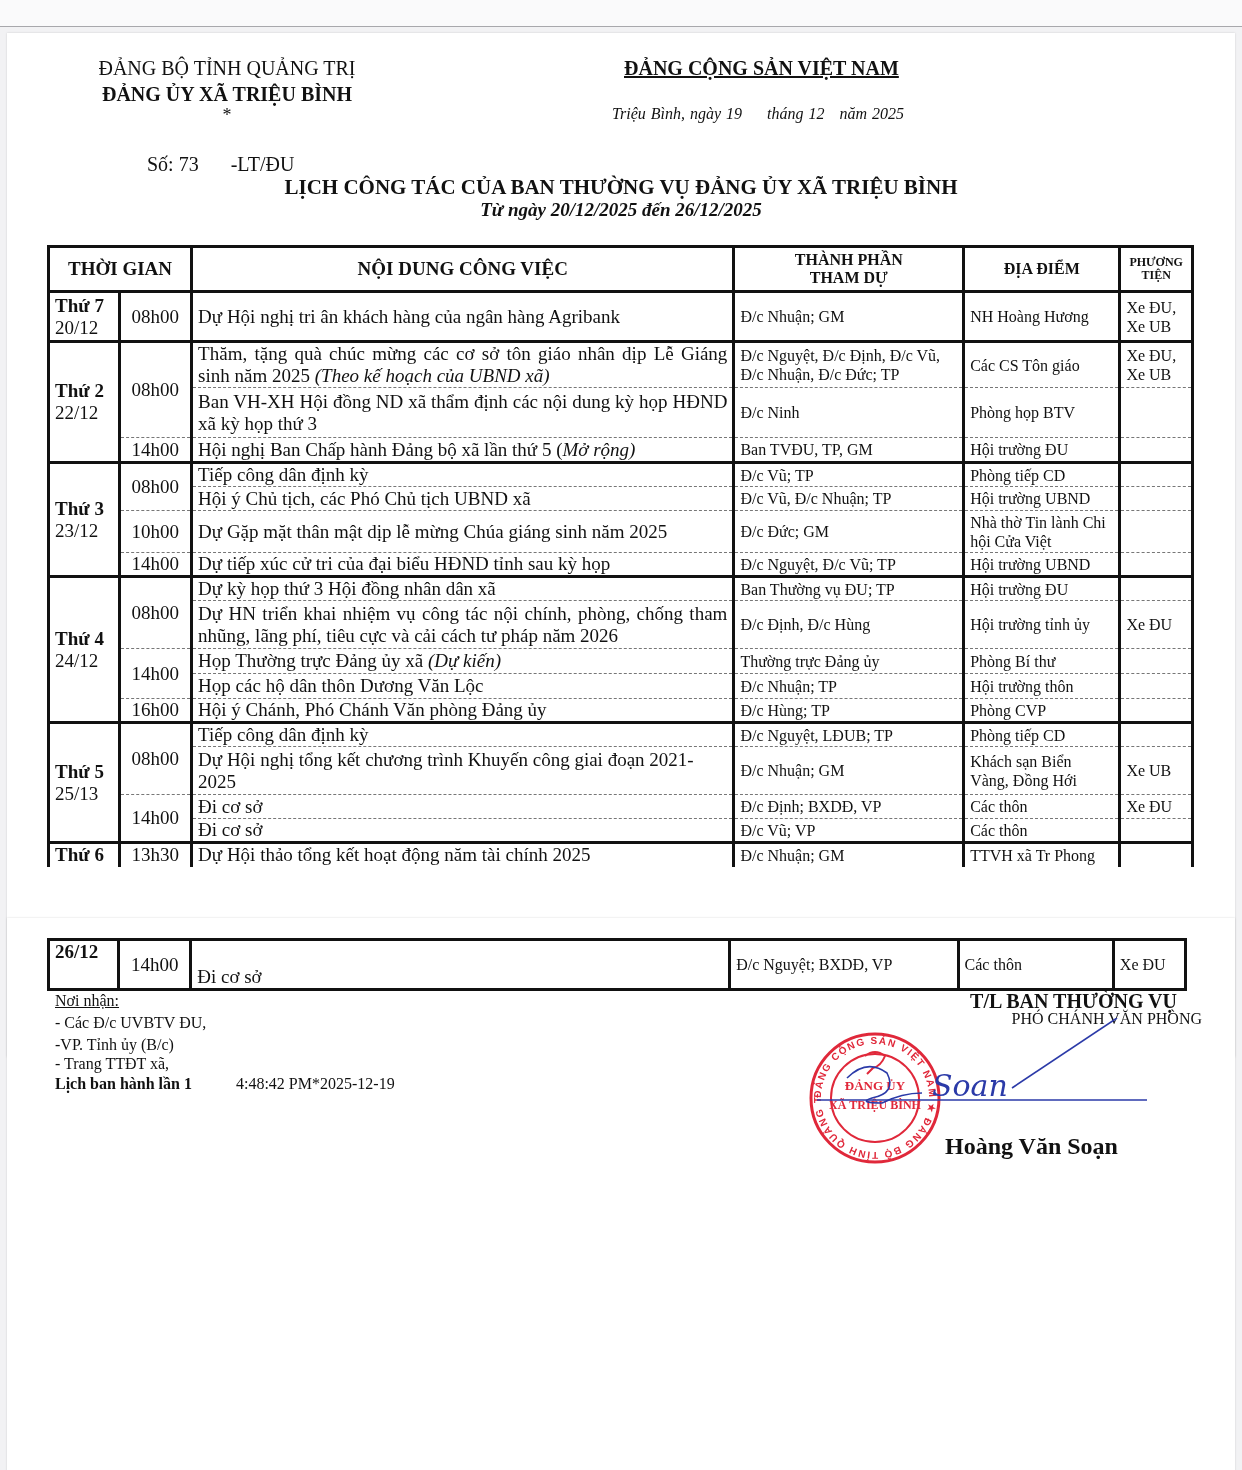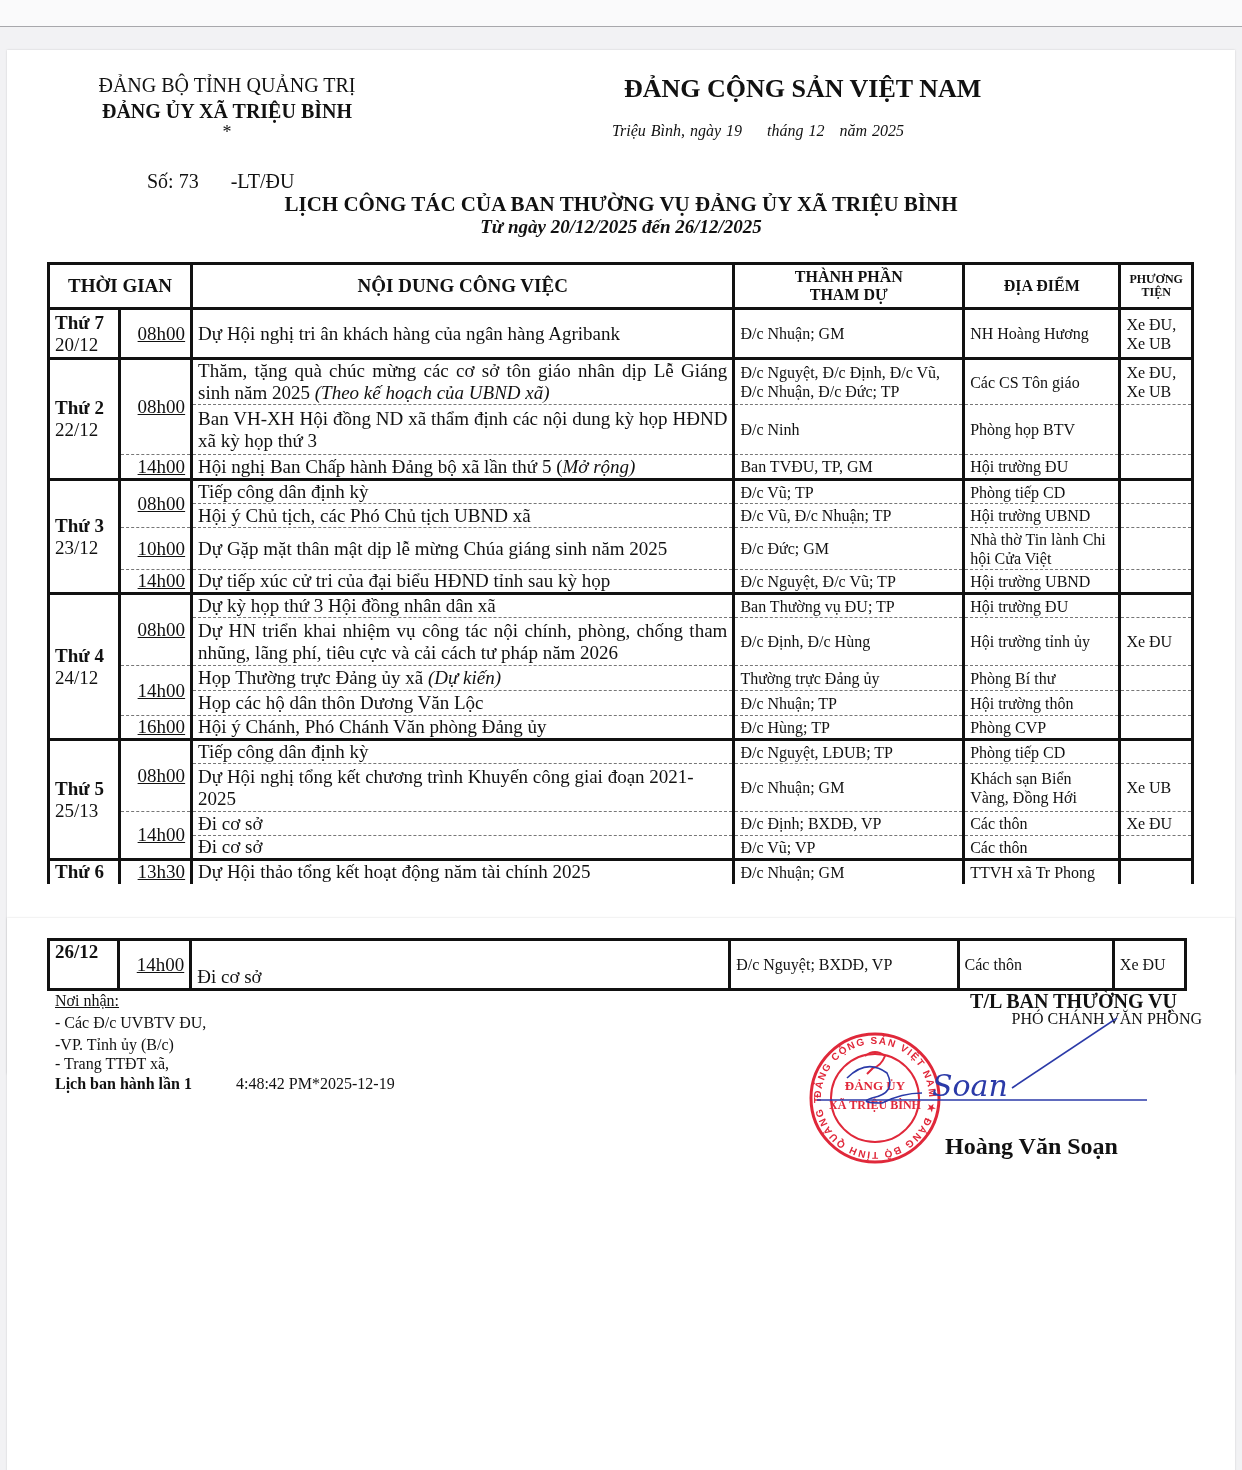--- a/index.html
+++ b/index.html
@@ -2,43 +2,43 @@
 <html><head>
 <meta charset="utf-8">
 <style>
   html, body { margin:0; padding:0; }
   body {
     width:1242px; height:1470px; background:#f2f2f4; position:relative; overflow:hidden;
     font-family:"Liberation Serif", "DejaVu Serif", serif; color:#111;
   }
   .topbar { position:absolute; left:0; top:0; width:1242px; height:26px; background:#fafafb; border-bottom:1px solid #a8a8ac; }
   .page { position:absolute; left:7px; width:1228px; background:#fff; box-shadow:0 0 2px rgba(0,0,0,0.15); }
-  .page1 { top:50px; height:1024px; }
+  .page1 { top:33px; height:1024px; }
   .page2 { top:918px; height:560px; }
 
   .abs { position:absolute; white-space:nowrap; }
   .hdr-left { left:0; width:440px; text-align:center; }
   .org1 { top:24px; font-size:20px; }
   .org2 { top:50px; font-size:20px; font-weight:bold; }
   .star { top:72px; font-size:18px; }
   .docno { top:96px; left:140px; font-size:20px;margin-top:24px; }
   .docno span { display:inline-block; }
-  .nation { left:617px; top:24px; font-size:26px; font-weight:bold; }
+  .nation { left:617px; top:24px; font-size:20px; font-weight:bold; text-decoration:underline; }
   .dateline { left:605px; top:72px; font-size:16px; font-style:italic; word-spacing:1px; }
   .title { left:0; width:1228px; text-align:center; top:142px; font-size:21px; font-weight:bold; }
   .subtitle { left:0; width:1228px; text-align:center; top:166px; font-size:19px; font-weight:bold; font-style:italic; }
 
   table.sched { position:absolute; left:40px; border-collapse:collapse; table-layout:fixed; font-size:19px; line-height:22px; }
   table.sched td, table.sched th { border-left:3px solid #111; border-right:3px solid #111; padding:0 5px; vertical-align:middle; }
   table.sched th { border-top:3px solid #111; border-bottom:3px solid #111; font-weight:bold; text-align:center; height:42px; font-size:19px; }
   table.sched th.small { font-size:16px; line-height:18px; }
   table.sched th.tiny { font-size:12px; line-height:13px; }
   td.day { font-weight:bold; text-align:left; padding-left:7px; }
   td.day .d { font-weight:normal; display:block; }
-  td.time { text-align:right;text-decoration:underline; }
+  td.time { text-align:center; }
   td.content { text-align:justify; }
   td.part, td.place, td.veh { font-size:16px; line-height:19px; }
   tr.grp-start td { border-top:3px solid #111; }
   tr.sub td.content, tr.sub td.part, tr.sub td.place, tr.sub td.veh { border-top:1px dashed #777; }
   tr.sub td.time.dash { border-top:1px dashed #777; }
   tr.last td { border-bottom:3px solid #111; }
   .it { font-style:italic; }
 
   .footer-left { left:48px; font-size:16px; line-height:22px; }
   .u { text-decoration:underline; }

